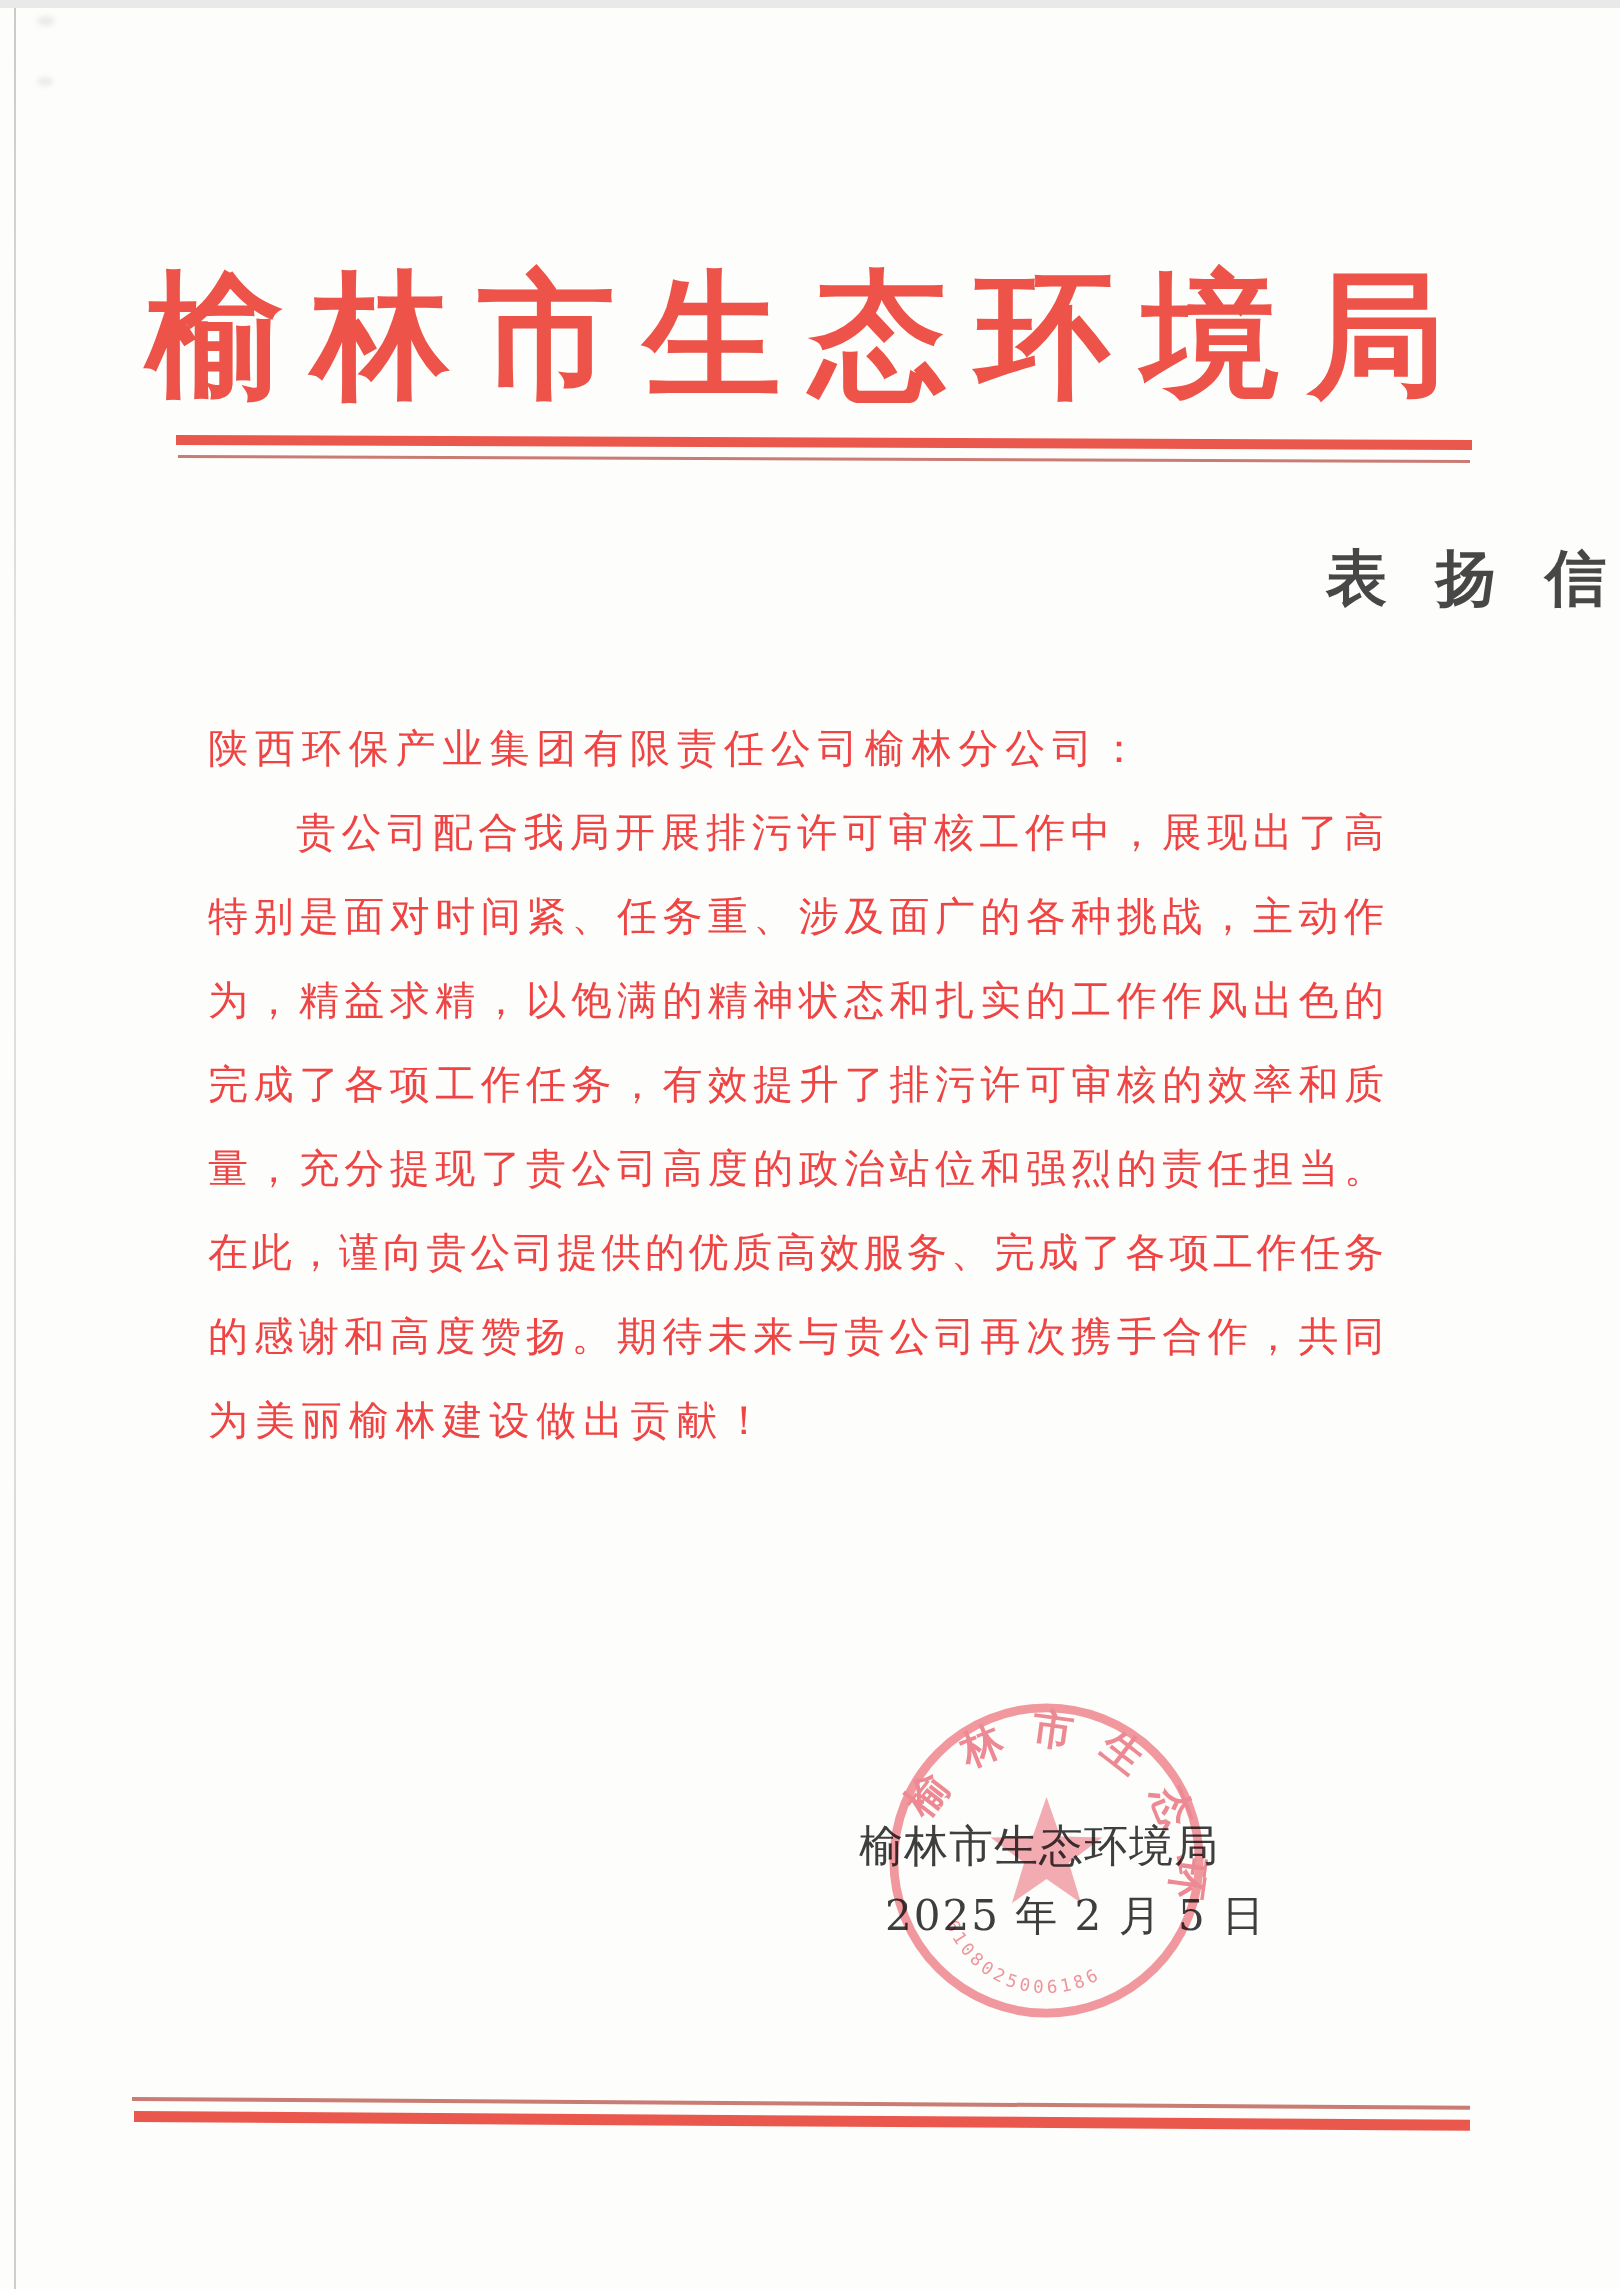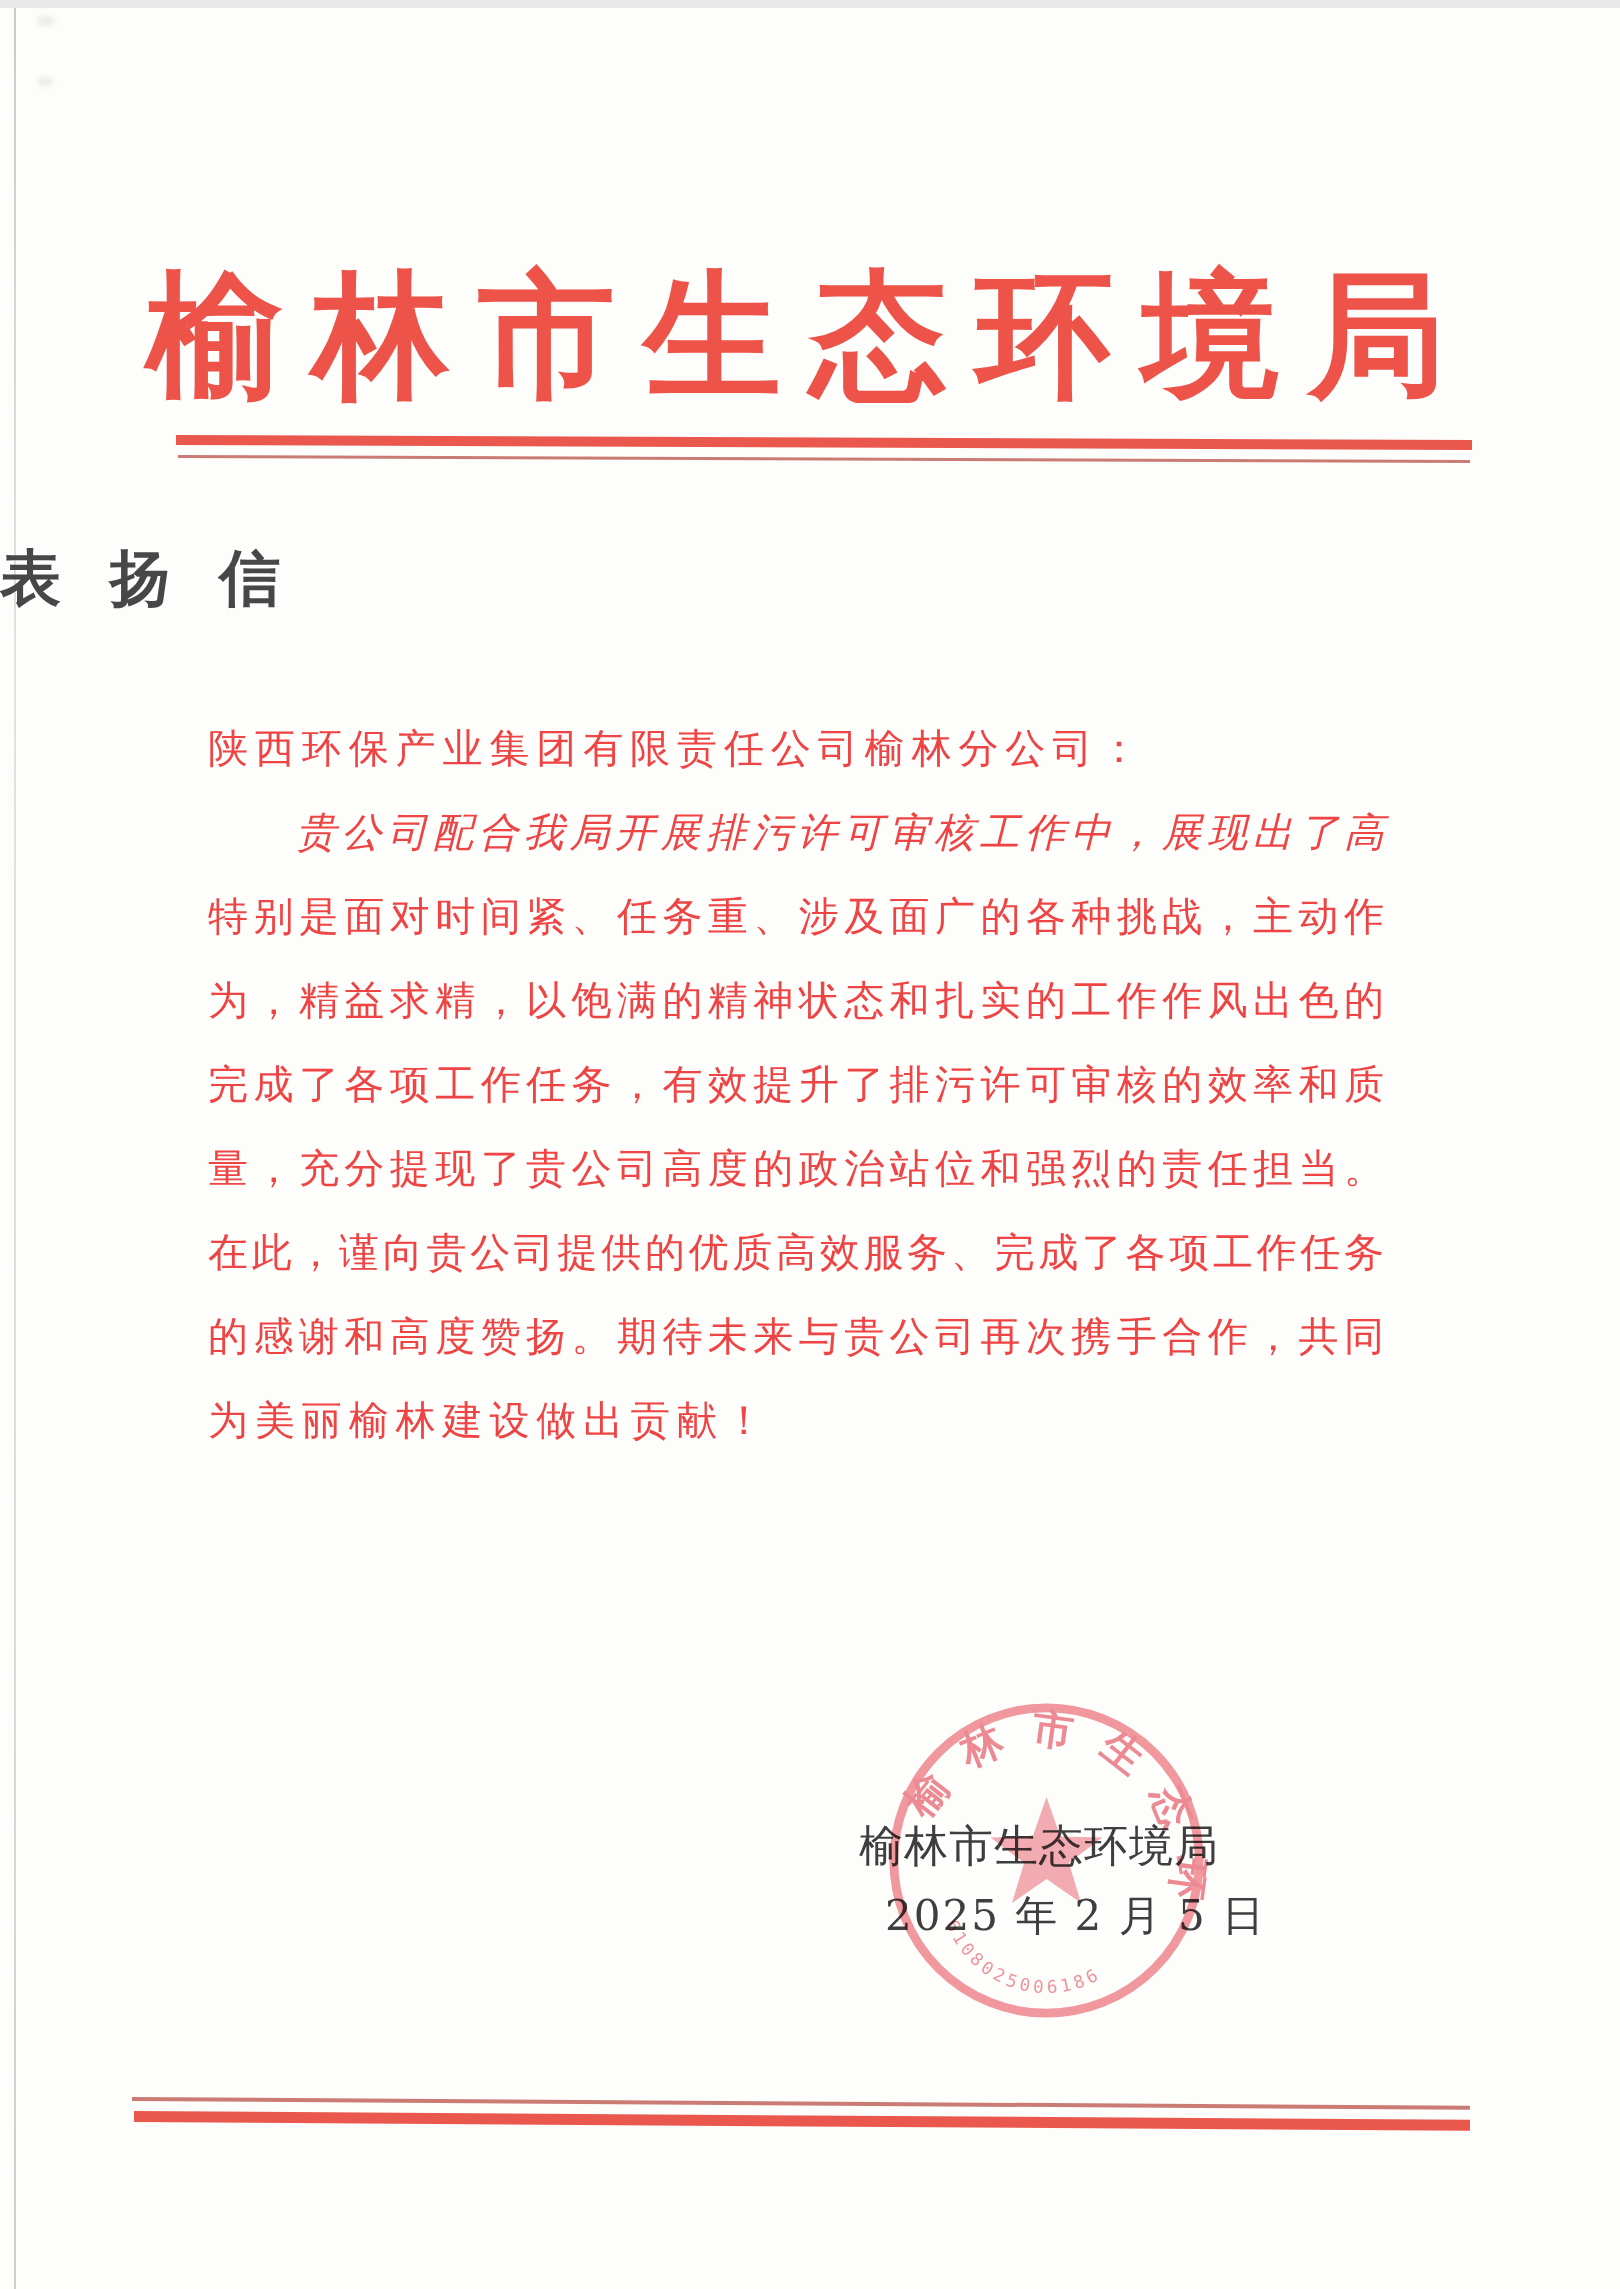--- a/index.html
+++ b/index.html
@@ -31,34 +31,34 @@
   }
   .rule{position:absolute;transform-origin:left center;}
   .rule.h-thick{left:176px;top:427px;width:1296px;height:9.8px;background:#e9574d;transform:rotate(0.22deg);}
   .rule.h-thin {left:178px;top:447px;width:1292px;height:2.9px;background:#c97b74;transform:rotate(0.22deg);}
   .rule.f-thin {left:132px;top:2089px;width:1338px;height:3.9px;background:#c97b74;transform:rotate(0.38deg);}
   .rule.f-thick{left:134px;top:2103px;width:1336px;height:10.8px;background:#e9574d;transform:rotate(0.38deg);}
 
   
   .doc-title{
     position:absolute;left:0;top:535px;width:100%;
-    text-align:left;line-height:69px;
+    text-align:right;line-height:69px;
     font-size:61px;font-weight:600;
     letter-spacing:13.7px;color:#474747;white-space:nowrap;
   }
 
   
   .body-block{
     position:absolute;left:208px;top:698px;width:1176px;
     font-size:40px;color:#ef4444;
   }
   .bline{min-height:84px;line-height:84px;}
   .bline.loose{letter-spacing:6.9px;}
   .bline.fill{text-align:justify;text-align-last:justify;}
-  .bline.indent{text-indent:88px;font-style:italic;}
+  .bline.indent{text-indent:88px;}
 
   
   .sig-name{
     position:absolute;left:859px;top:1813px;
     font-size:44px;line-height:49px;color:#3e3e3e;
     letter-spacing:1px;white-space:nowrap;z-index:2;
   }
   .sig-date{
     position:absolute;left:885px;top:1884px;
     font-size:42px;line-height:47px;color:#3e3e3e;

